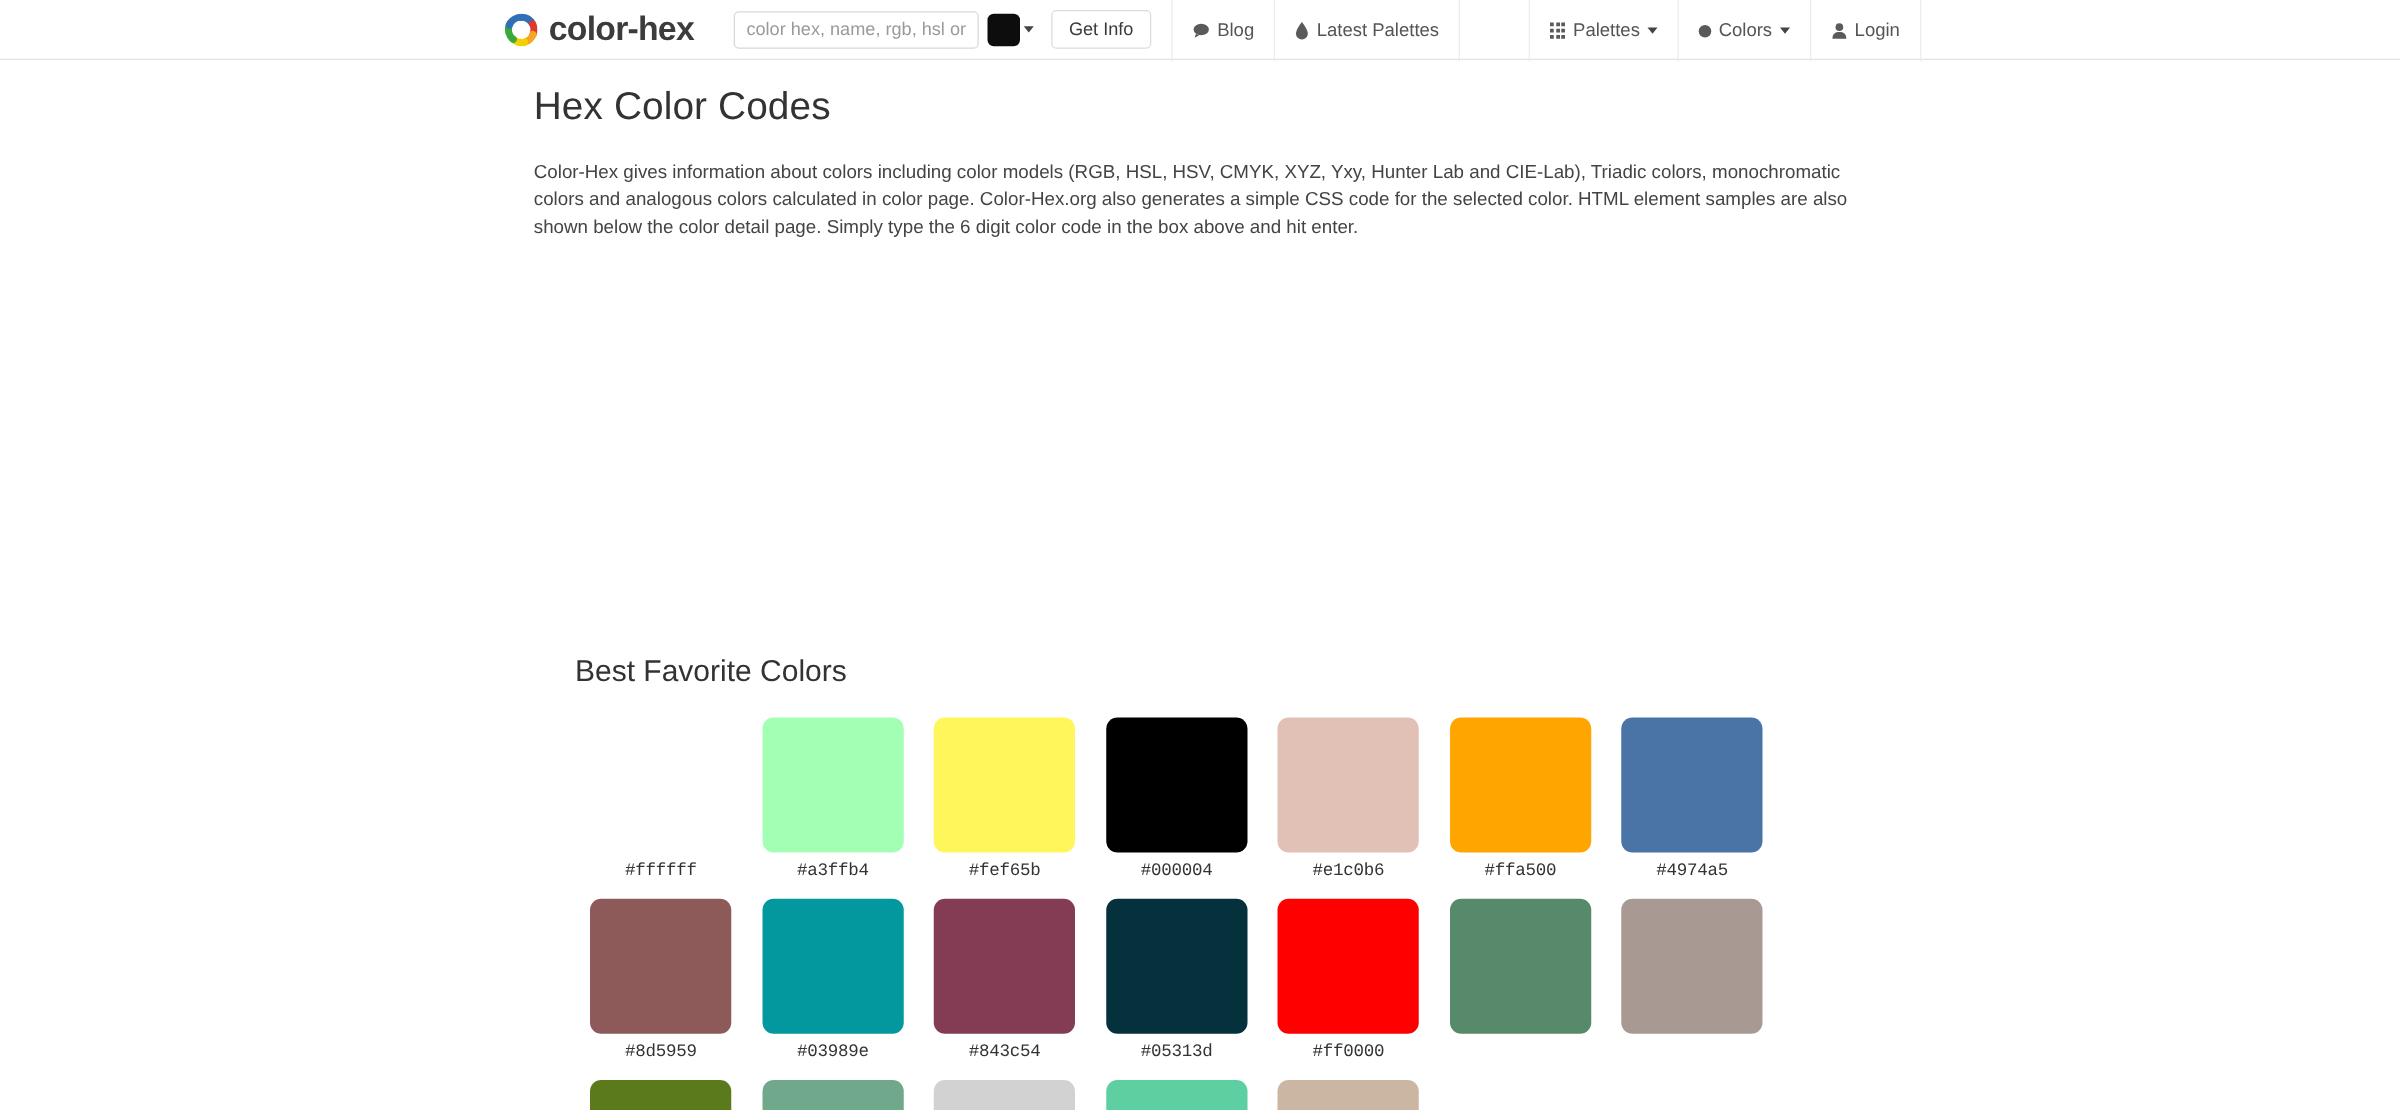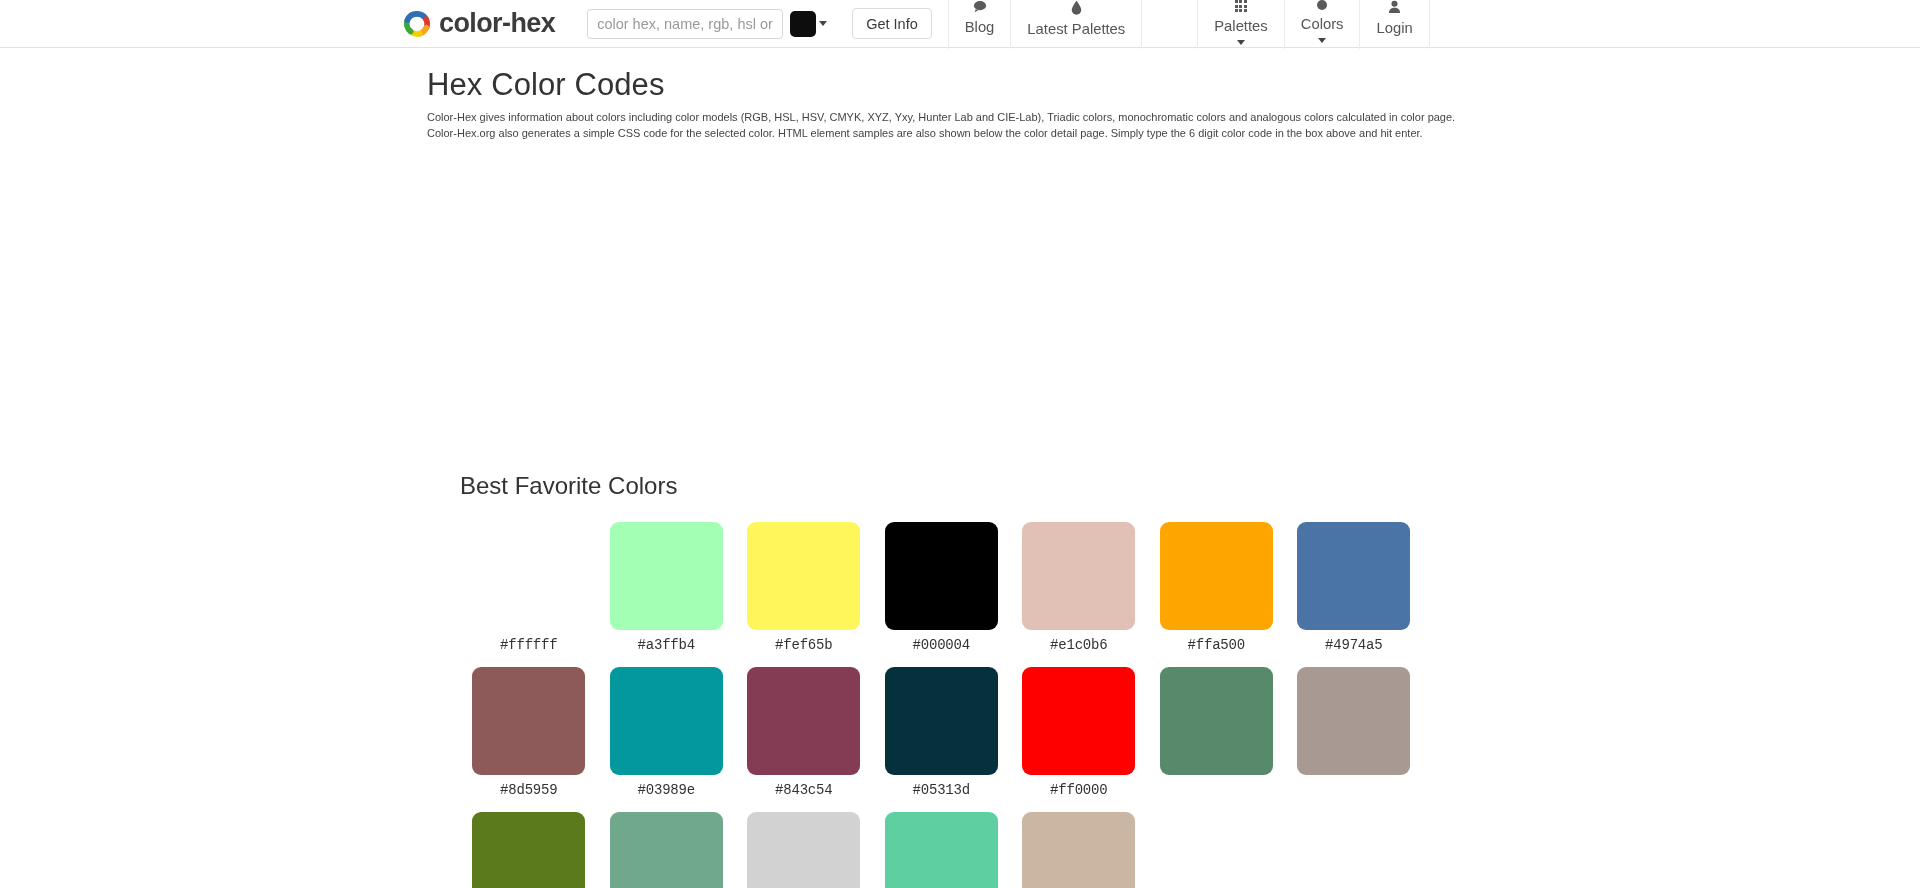--- a/index.html
+++ b/index.html
@@ -72,59 +72,58 @@
   .get-info-btn {
     height: 31px;
     padding: 0 13px;
     border: 1px solid #dcdcdc;
     background: #fff;
     border-radius: 4px;
     font-size: 14.5px;
     color: #3a3a3a;
     cursor: pointer;
     font-family: "Liberation Sans", sans-serif;
-    margin-left: 18px;
+    margin-left: 7px;
     white-space: nowrap;
   }
   .nav-items { display: flex; align-items: stretch; margin-left: 16px; }
   .nav-item {
     display: flex; align-items: center; gap: 6px;
     padding: 0 16px;
     font-size: 14.8px;
     color: #555;
     text-decoration: none;
     border-left: 1px solid #ececec;
     white-space: nowrap;
     cursor: pointer;
     height: 49px;
-    flex-direction: column;
   }
   .nav-item:last-child { border-right: 1px solid #ececec; }
   .nav-item.blank { width: 56px; padding: 0; }
   .nav-icon { display:inline-flex; align-items:center; justify-content:center; color:#5a5a5a; }
 
   
   .grid-icon { display:grid; grid-template-columns: repeat(3, 3px); grid-template-rows: repeat(3,3px); gap:1.6px; }
   .grid-icon i { background:#5a5a5a; display:block; width:3px; height:3px; }
 
   .circle-icon { width: 10px; height: 10px; border-radius: 50%; background: #5a5a5a; display:block; }
 
   
   .content { padding: 0; }
   .container { width: 1085px; margin: 0 0 0 427px; }
 
   h1.page-title {
     font-size: 31px;
     font-weight: normal;
     color: #333;
-    margin: 19px 0 6px 0;
+    margin: 19px 0 24px 0;
     letter-spacing: 0.1px;
   }
   p.page-desc {
-    font-size: 11px;
+    font-size: 15px;
     color: #444;
     line-height: 1.48;
     margin: 0;
     width: 1060px;
   }
 
   .ad-gap { height: 330px; }
 
   h2.section-title {
     font-size: 24px;

